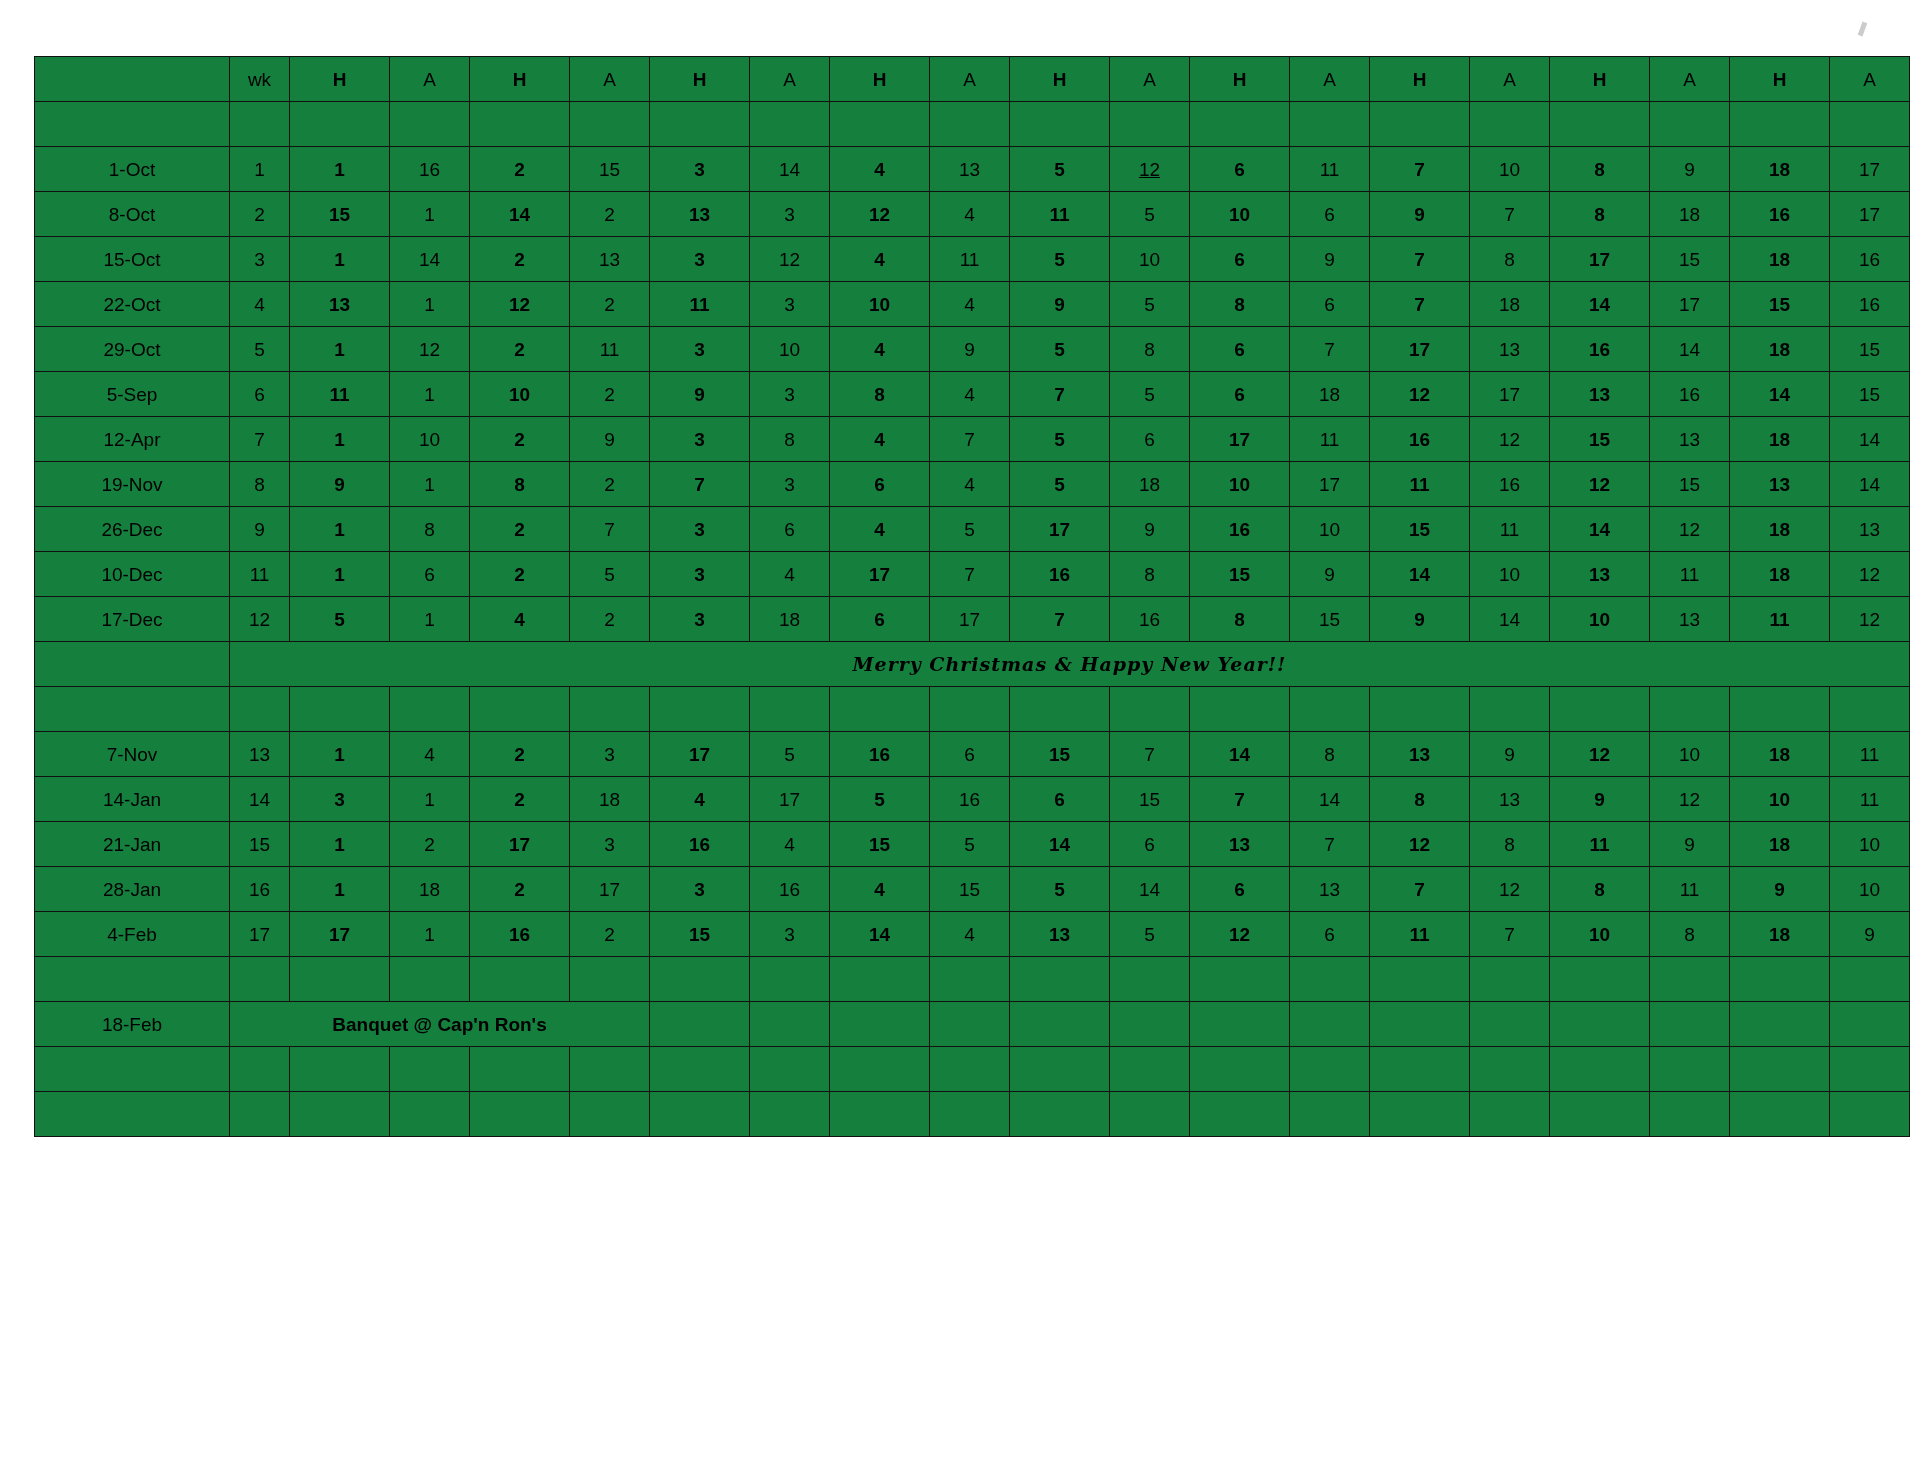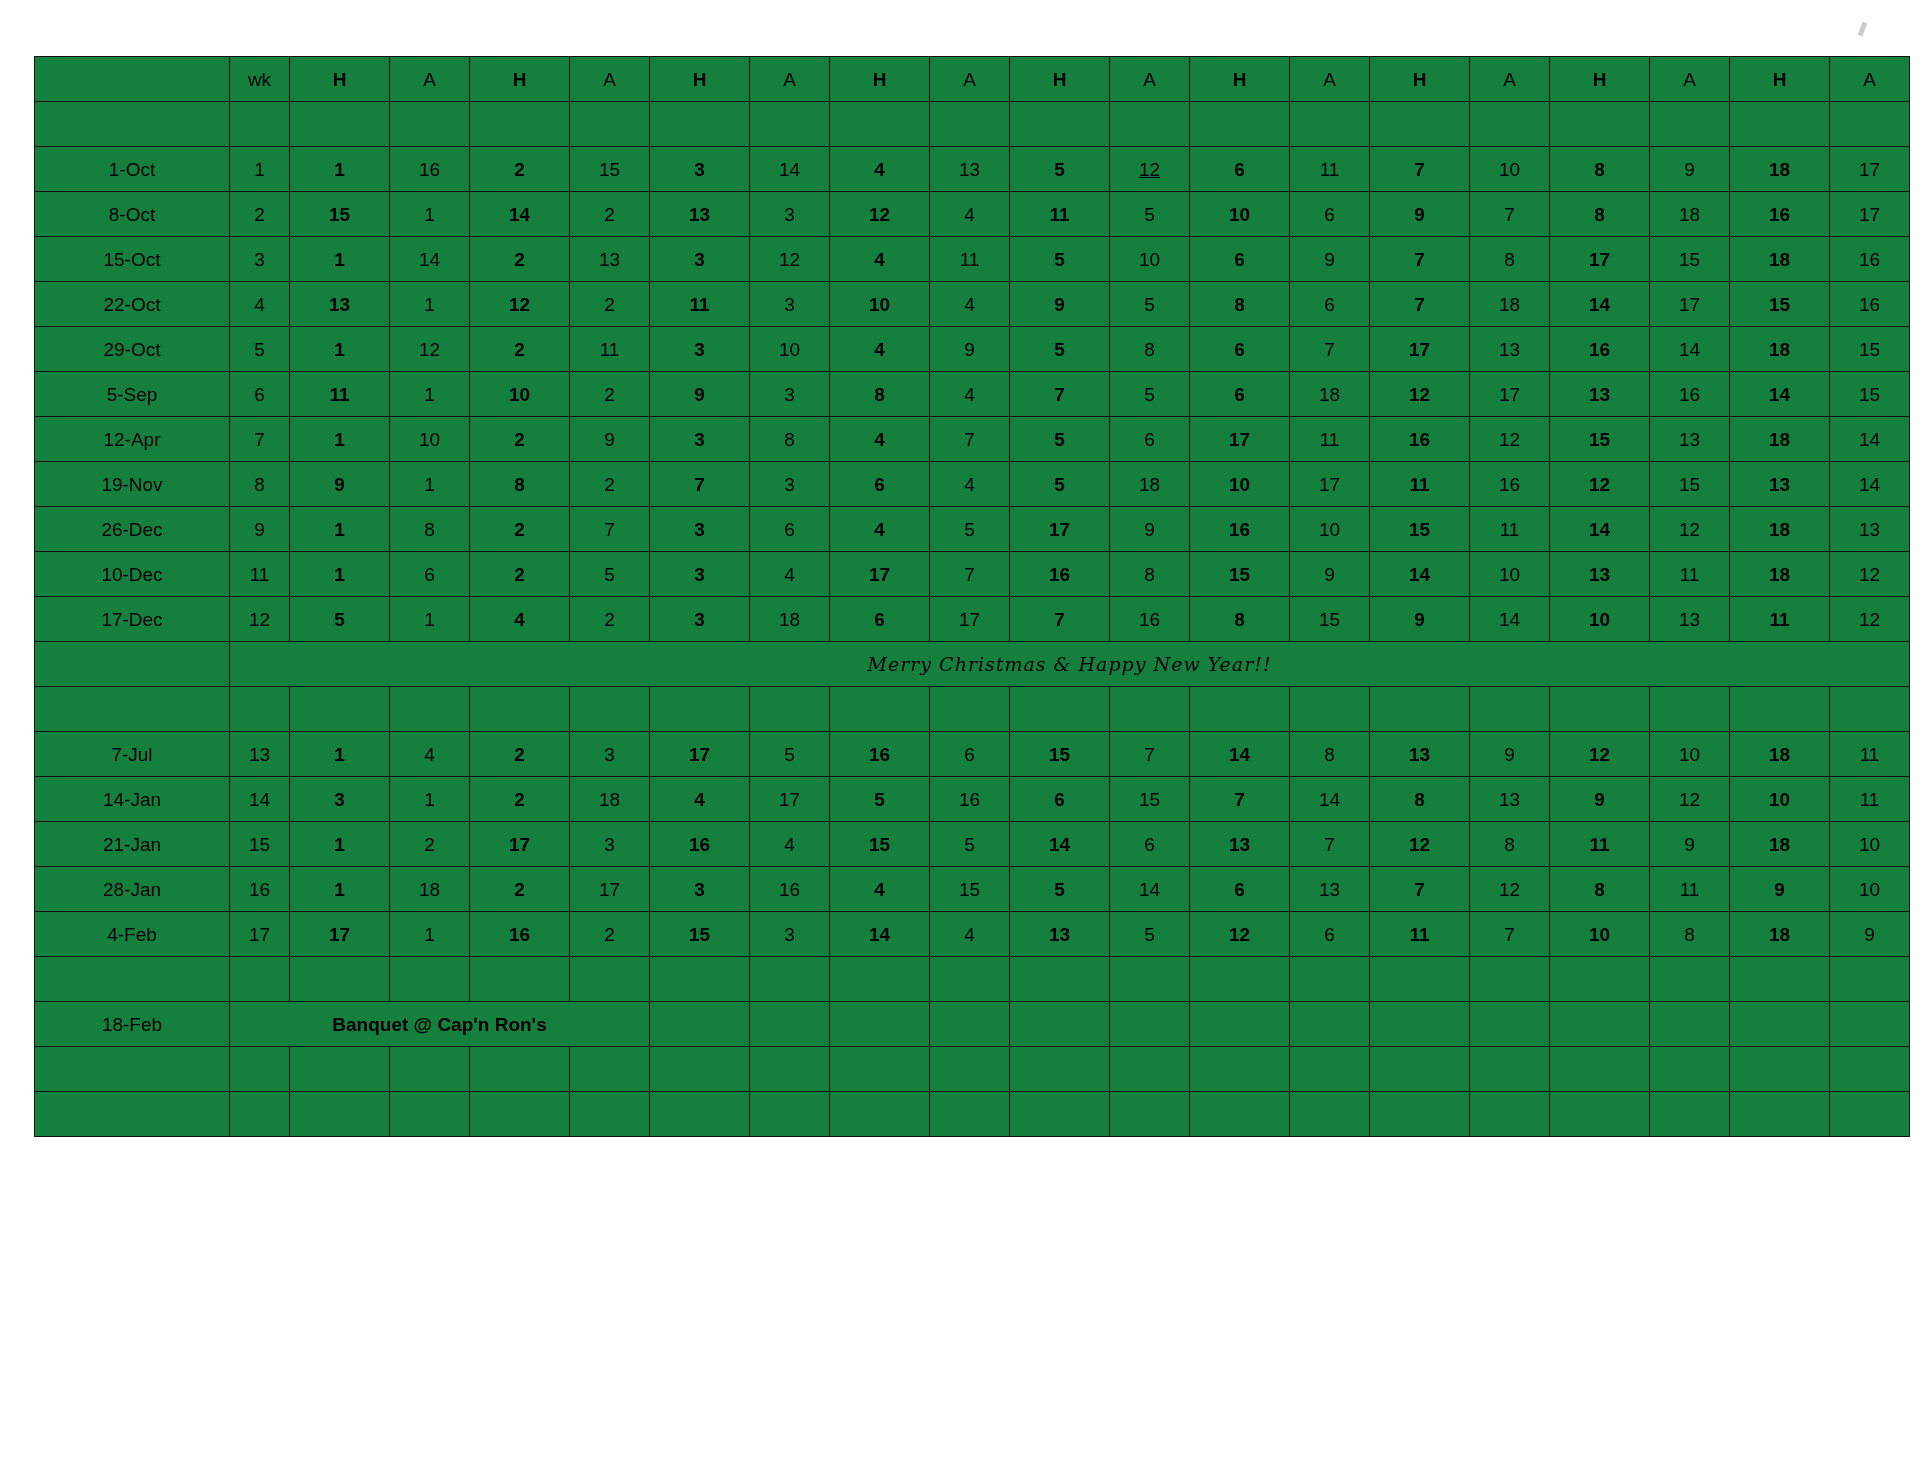--- a/index.html
+++ b/index.html
@@ -83,21 +83,21 @@
     font-size: 20px;
   }
   td.a.underline span { text-decoration: underline; }
   td.blank { }
   td.xmas {
     font-family: "DejaVu Serif", serif;
     font-style: italic;
     font-size: 29px;
     letter-spacing: 1px;
     text-align: center;
-    font-weight: normal;
+    font-weight: bold;
   }
   td.banquet {
     text-align: left;
     padding-left: 18px;
     font-weight: bold;
     font-size: 31px;
   }
   td.tall { height: 58px; }
   
   .speck {
@@ -445,21 +445,21 @@
             <td class="blank"></td>
             <td class="blank"></td>
             <td class="blank"></td>
             <td class="blank"></td>
             <td class="blank"></td>
             <td class="blank"></td>
             <td class="blank"></td>
             <td class="blank"></td>
           </tr>
           <tr>
-            <td class="date">7-Jul</td>
+            <td class="date">7-Nov</td>
             <td class="wk">13</td>
             <td class="h">1</td>
             <td class="a">4</td>
             <td class="h">2</td>
             <td class="a">3</td>
             <td class="h">17</td>
             <td class="a">5</td>
             <td class="h">16</td>
             <td class="a">6</td>
             <td class="h">15</td>

